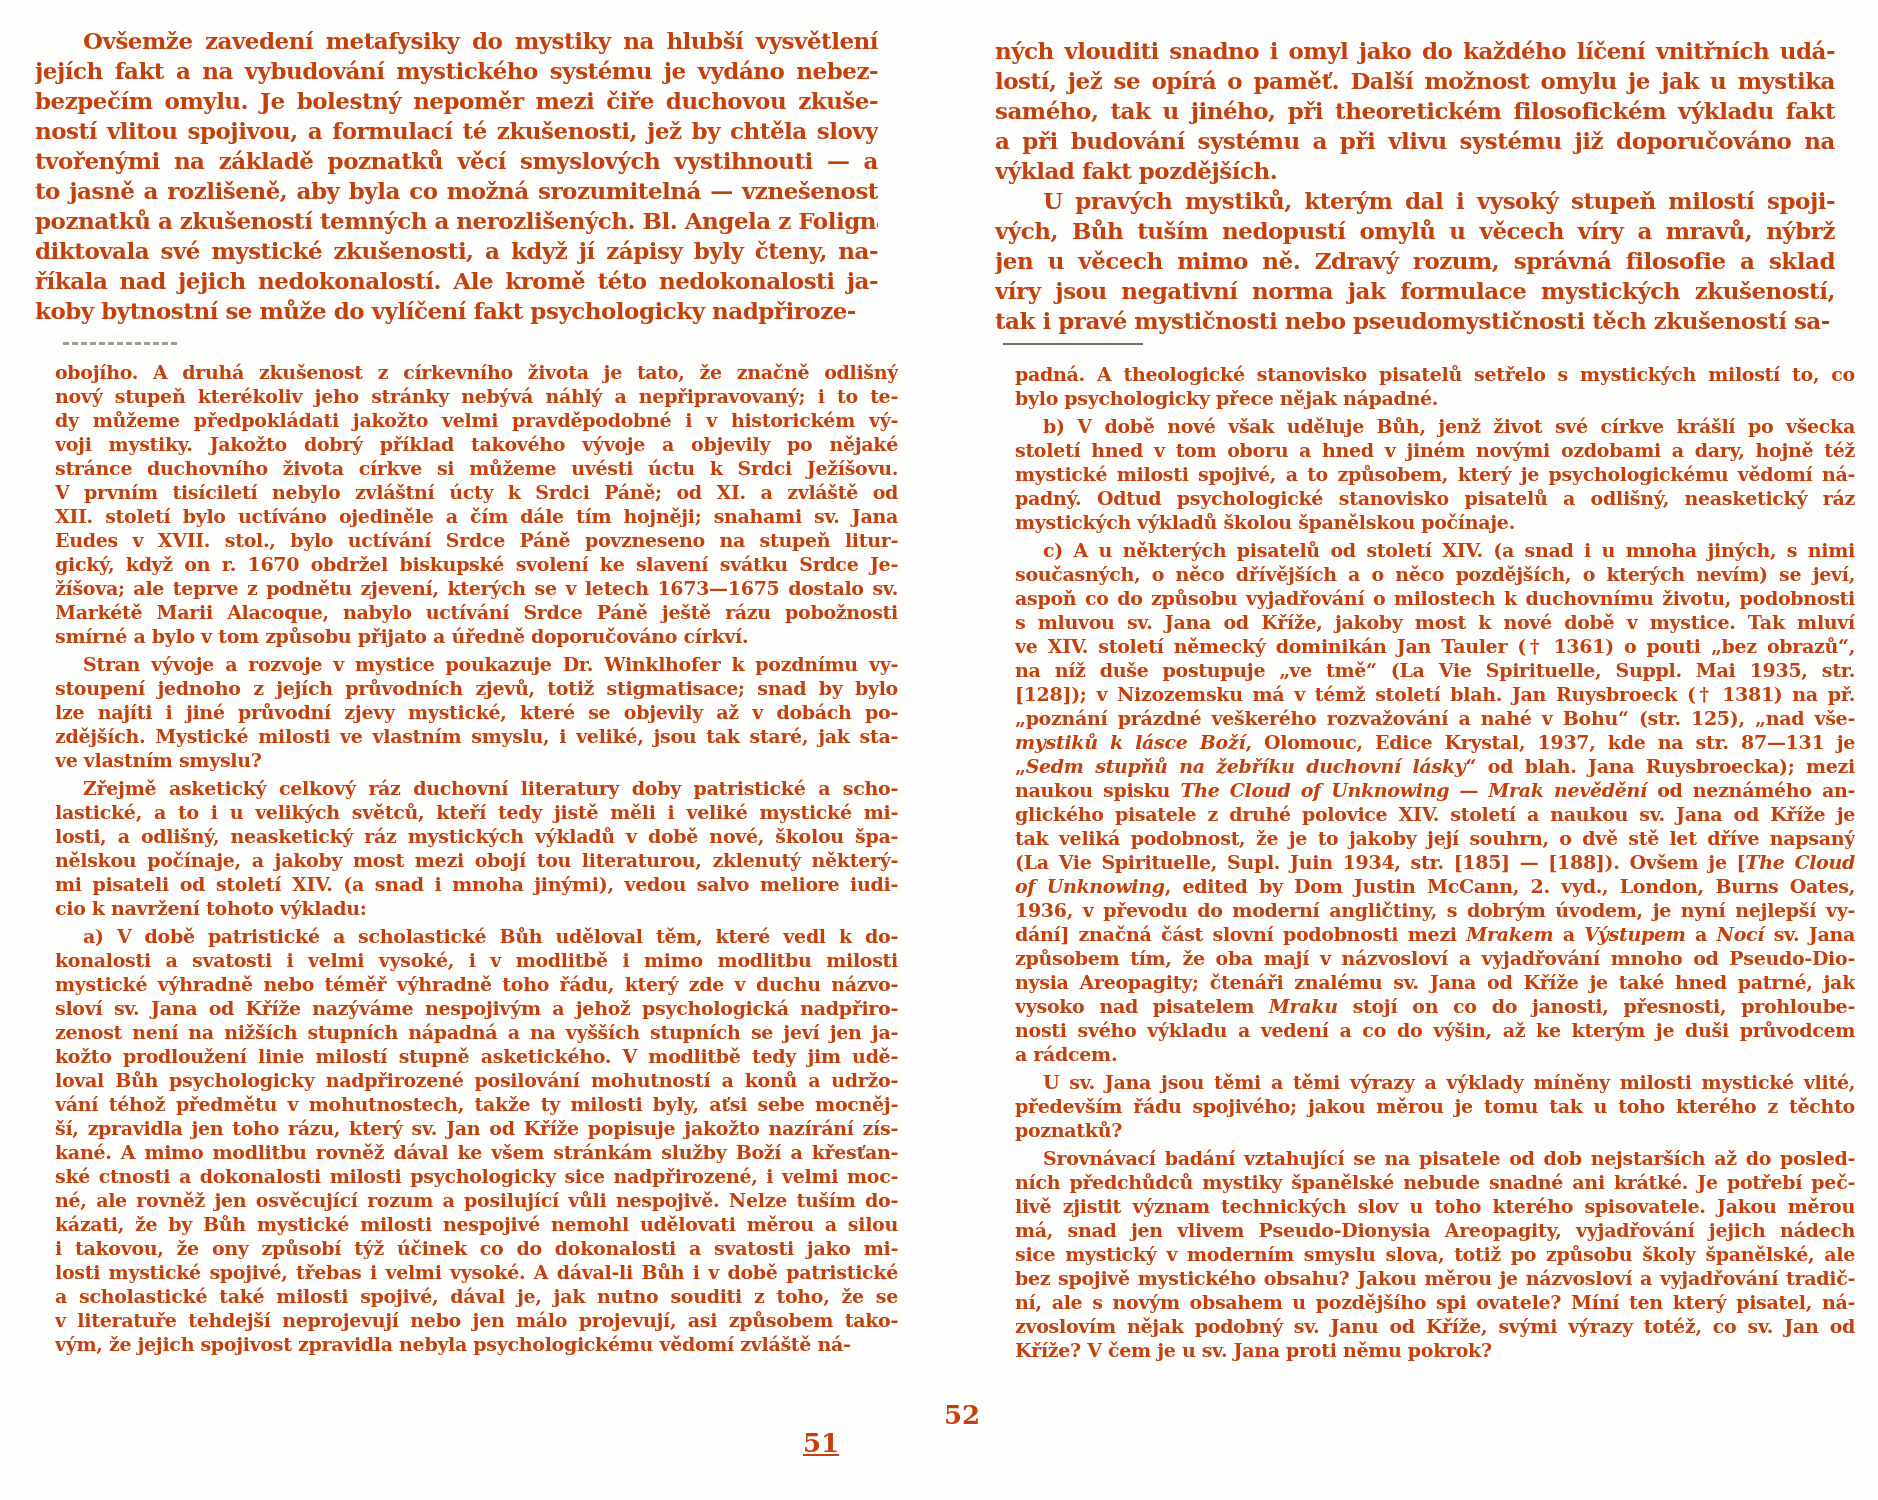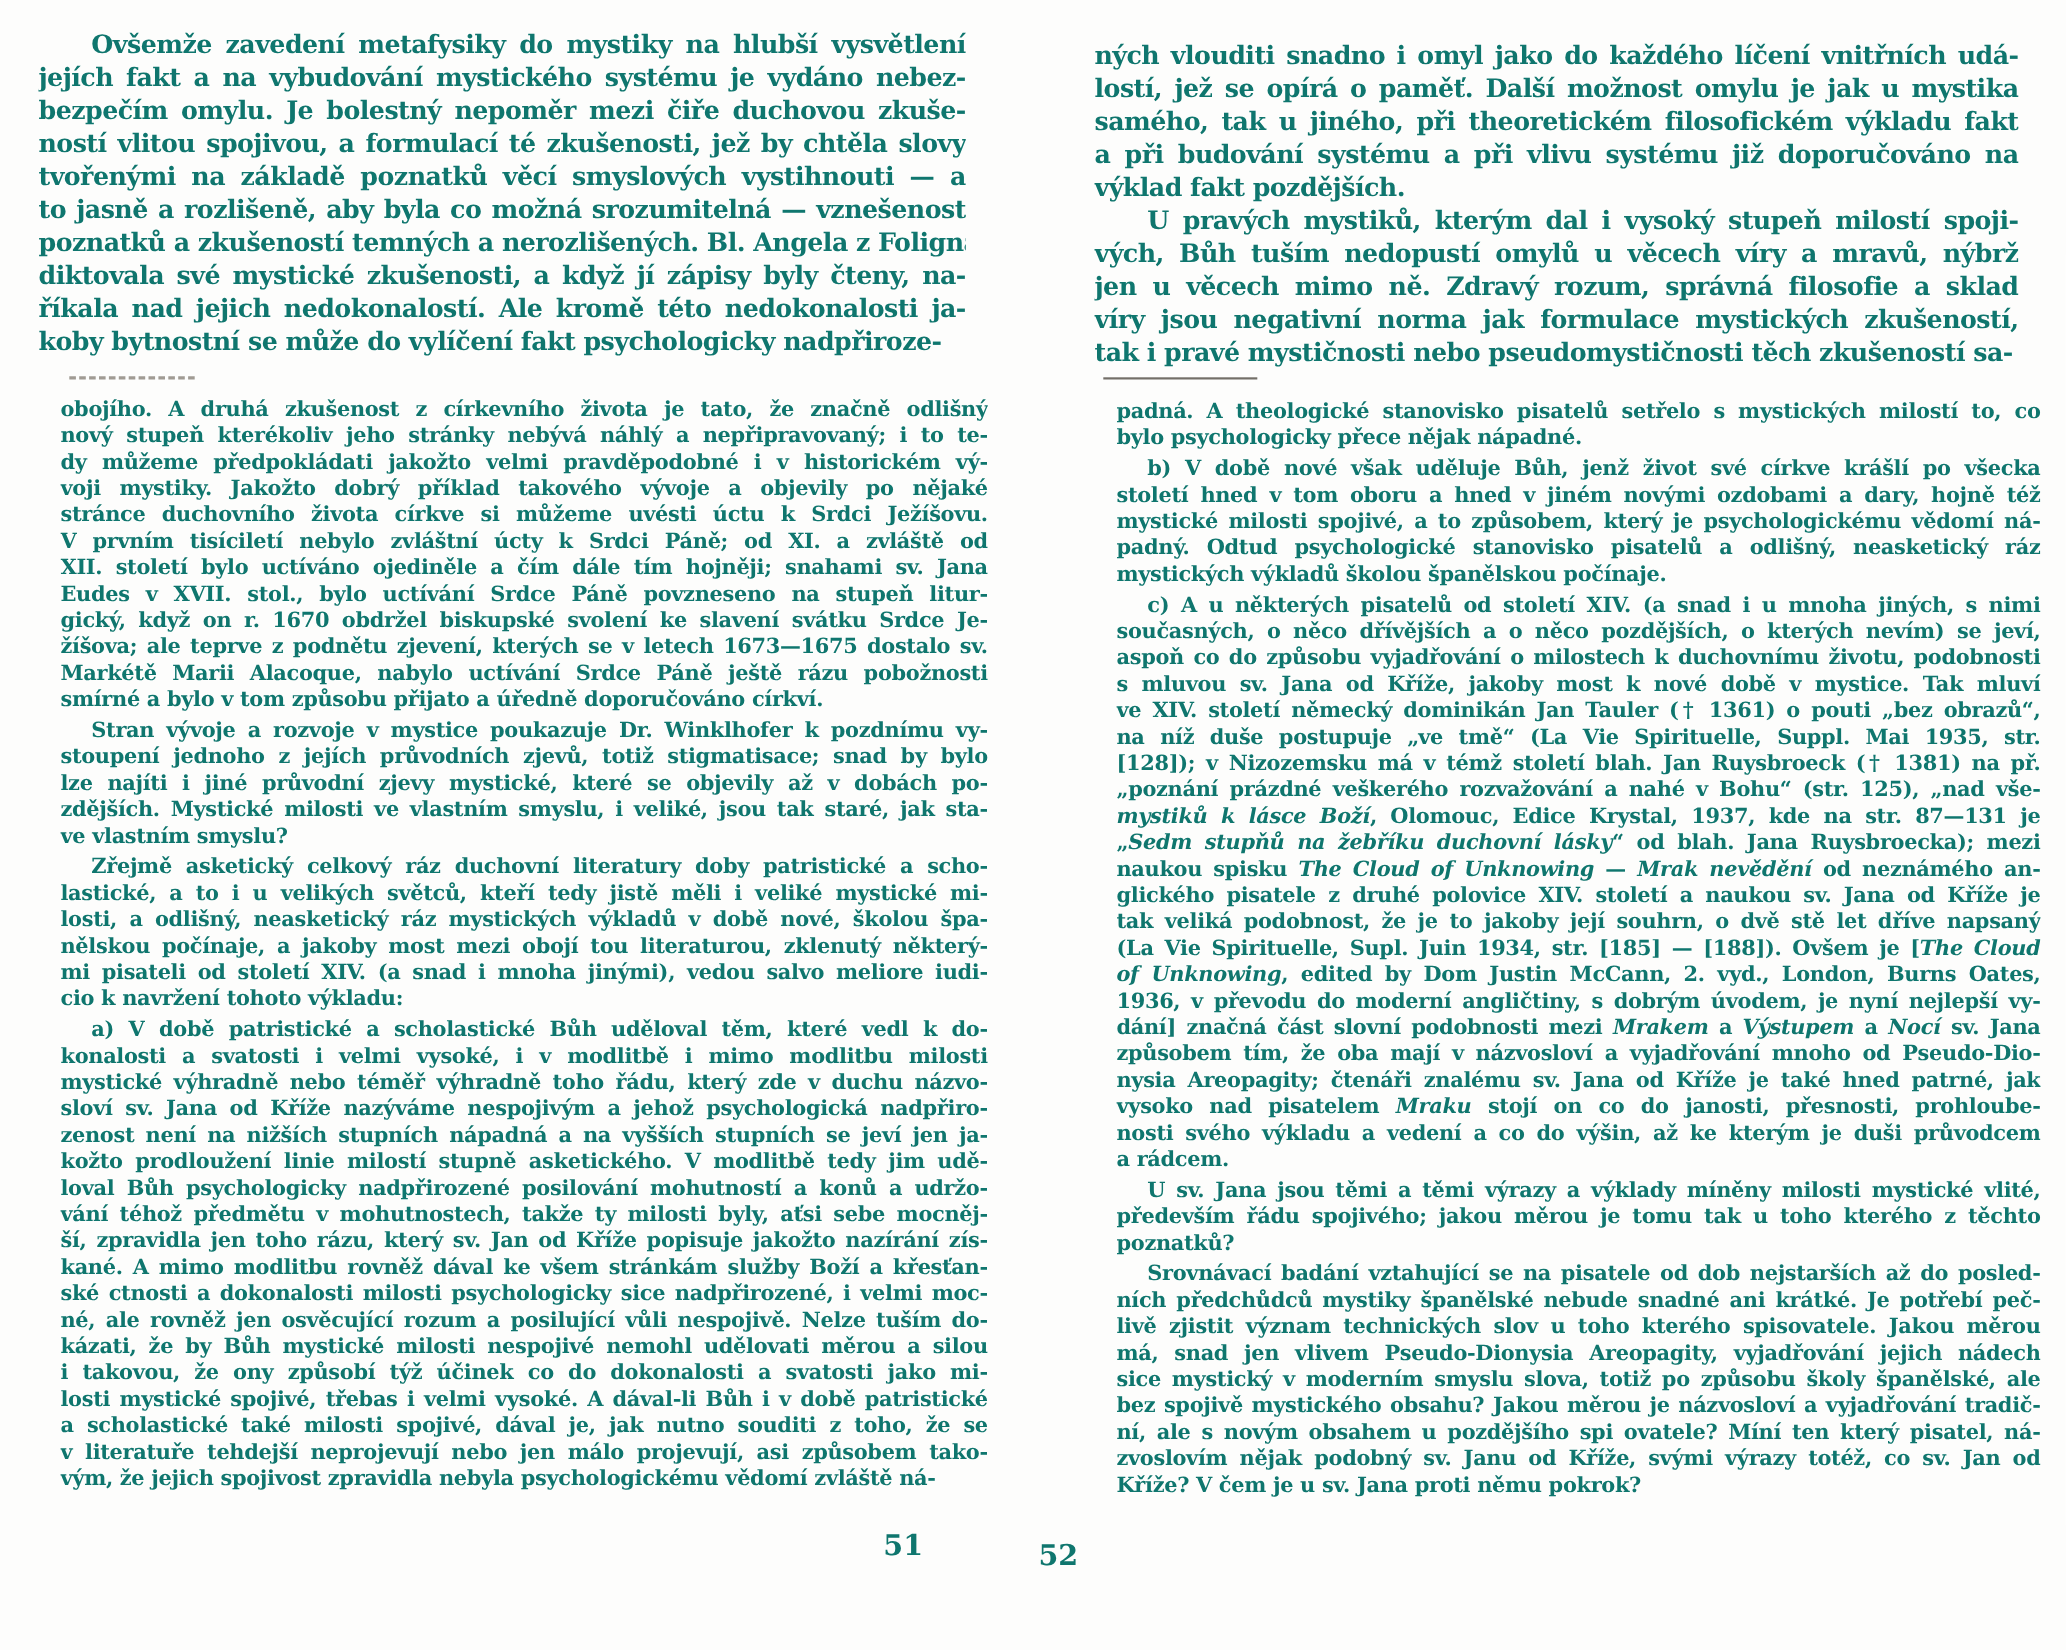--- a/index.html
+++ b/index.html
@@ -1,18 +1,18 @@
 <!DOCTYPE html>
 <html><head>
 <meta charset="utf-8">
 <style>
   html,body{margin:0;padding:0;background:#ffffff;}
   .spread{
     position:relative;width:1878px;height:1500px;background:#fdfdfc;overflow:hidden;
-    color:#0f766e;font-family:"DejaVu Serif","Liberation Serif",serif;font-weight:700;
+    color:#c2410c;font-family:"DejaVu Serif","Liberation Serif",serif;font-weight:700;
   }
   .page{position:absolute;}
   .page-left{left:35px;top:26px;width:843px;}
   .page-right{left:995px;top:36px;width:840px;}
   .block{position:absolute;left:0;width:100%;}
   .main-block{top:0;font-size:23px;letter-spacing:-0.5px;}
   .main-block .line{height:30px;line-height:30px;}
   .footnote-block{font-size:19px;letter-spacing:-0.3px;margin-left:20px;}
   .page-left .footnote-block{top:334px;}
   .page-right .footnote-block{top:326px;}
@@ -21,21 +21,21 @@
   .footnote-block .par + .par{margin-top:4px;}
   .line{text-align:justify;text-align-last:justify;overflow:hidden;white-space:nowrap;}
   .line.last{text-align-last:left;}
   .main-block .line.indent{text-indent:48px;}
   .footnote-block .line.indent{text-indent:28px;}
   .line i{font-style:italic;}
   .sep{position:absolute;height:0;}
   .sep-left{left:28px;top:316px;width:114px;border-top:3px dashed #817b71;opacity:.75;}
   .sep-right{left:8px;top:307px;width:140px;border-top:2px solid #5b564e;opacity:.85;}
   .page-number{position:absolute;font-size:26px;letter-spacing:0;}
-  .pn-left{left:803px;top:1391px;}
+  .pn-left{left:803px;top:1428px;text-decoration:underline;}
   .pn-right{left:944px;top:1400px;}
 </style>
 </head>
 <body>
 
 <div class="spread">
 
   <section class="page page-left">
     <div class="block main-block">
         <div class="par">

